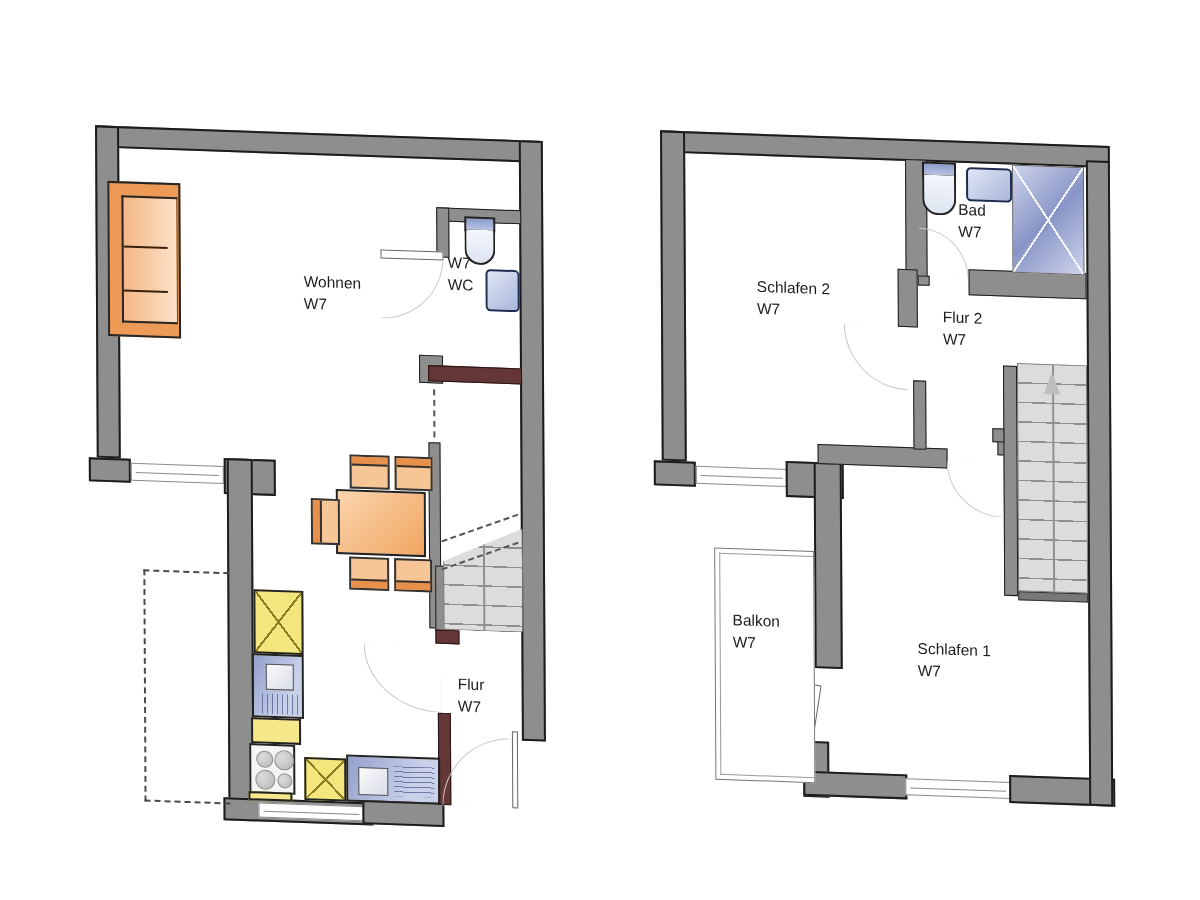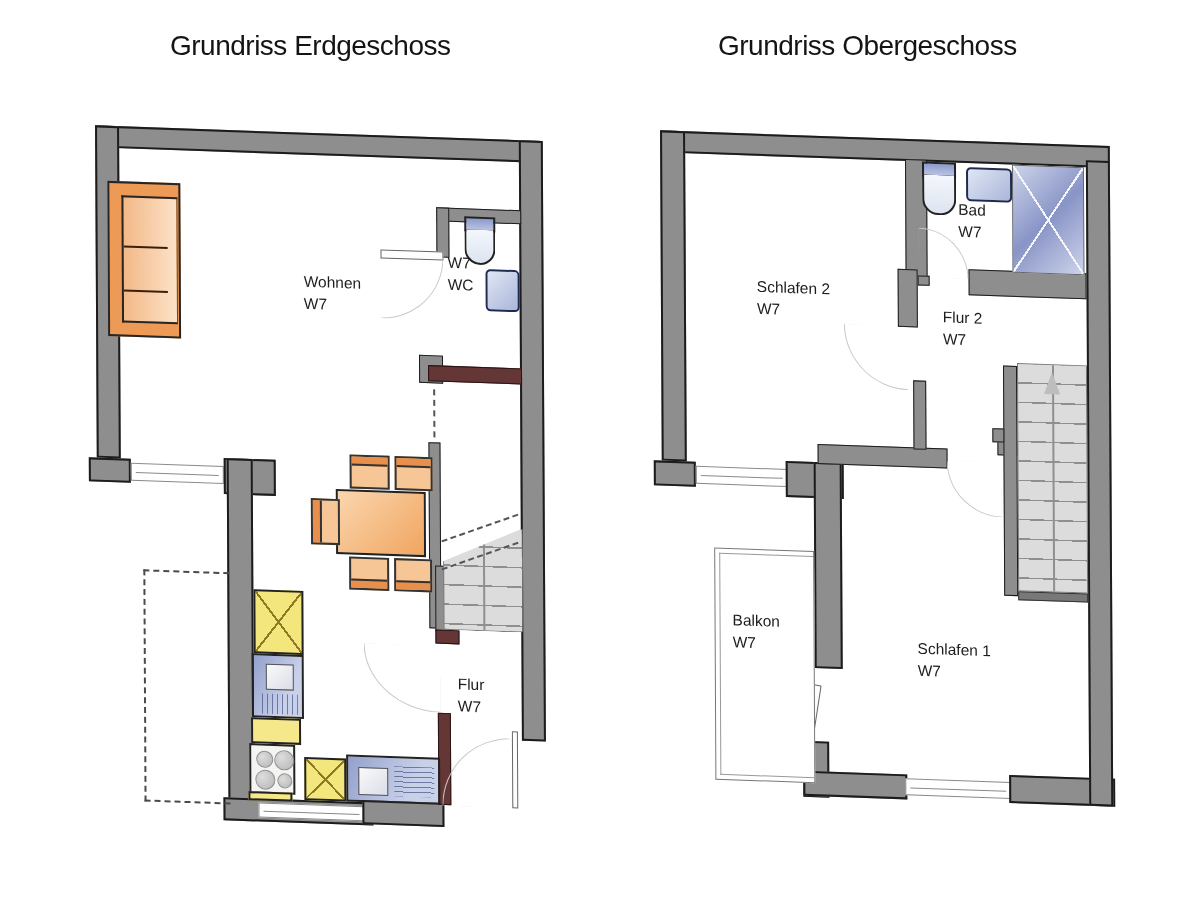--- a/index.html
+++ b/index.html
@@ -55,22 +55,20 @@
   .balcony{position:absolute;background:#fff;border:1px solid #777;box-sizing:border-box;}
   .balcony .inner{position:absolute;left:4px;top:4px;bottom:4px;right:0;border:1px solid #999;border-right:none;}
   .arrowhead{position:absolute;width:0;height:0;border-left:8px solid transparent;border-right:8px solid transparent;border-bottom:22px solid #bdbdbd;}
   .graystrip{position:absolute;background:#787878;border:1px solid #333;box-sizing:border-box;}
 </style>
 </head>
 <body>
 
 <div id="canvas">
 
-  <div class="title" style="left:170px;top:30px;">Grundriss Erdgeschoss</div>
-  <div class="title" style="left:718px;top:30px;">Grundriss Obergeschoss</div>
 
   <div class="plan" style="left:85px;top:115px;width:500px;height:720px;">
 
     <div class="w" style="left:10px;top:10px;width:446px;height:22px;"></div>
     <div class="w" style="left:10px;top:10px;width:24px;height:332px;"></div>
     <div class="w" style="left:2px;top:342px;width:42px;height:24px;"></div>
     <div class="win" style="left:44px;top:346px;width:93px;height:18px;"></div>
     <div class="w" style="left:137px;top:338px;width:52px;height:36px;"></div>
     <div class="w" style="left:140px;top:338px;width:26px;height:352px;"></div>
     <div class="w" style="left:135px;top:677px;width:150px;height:23px;"></div>

